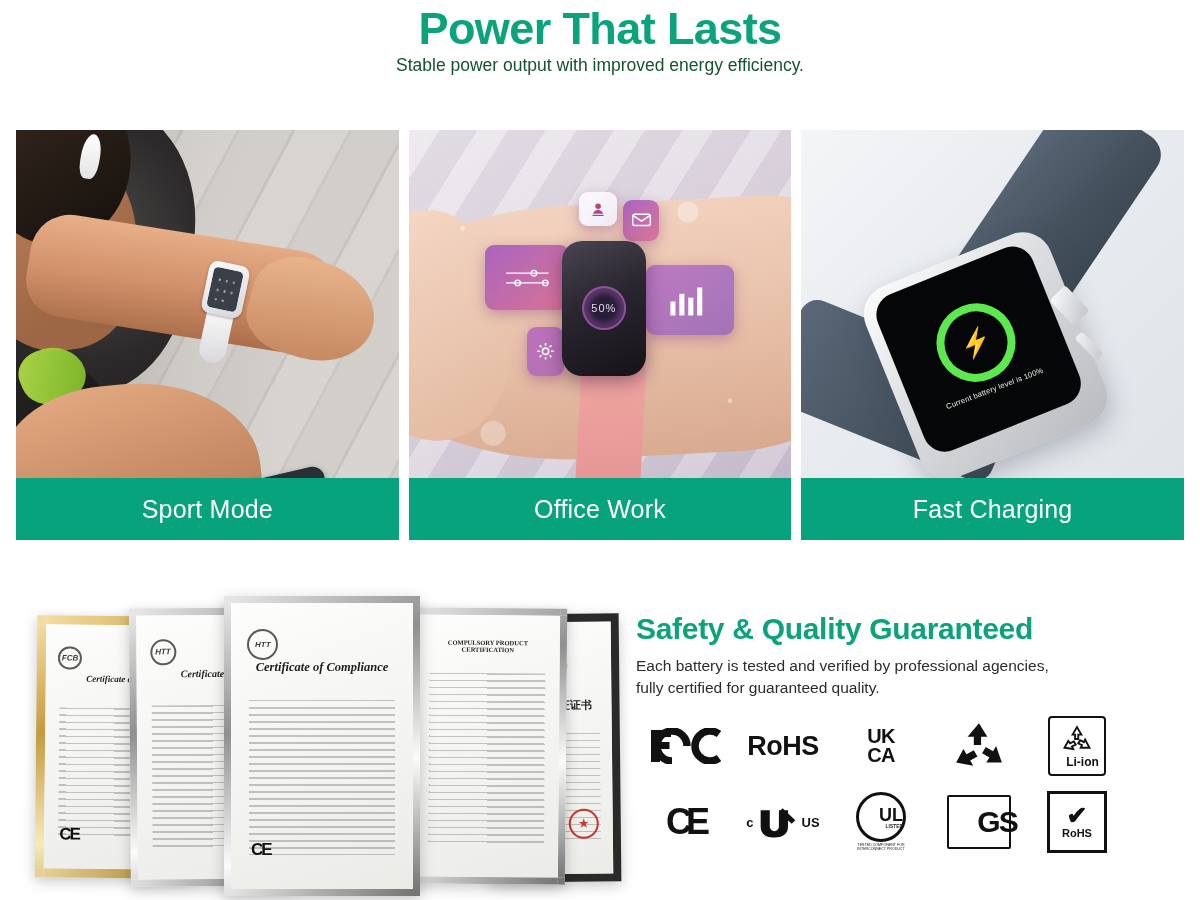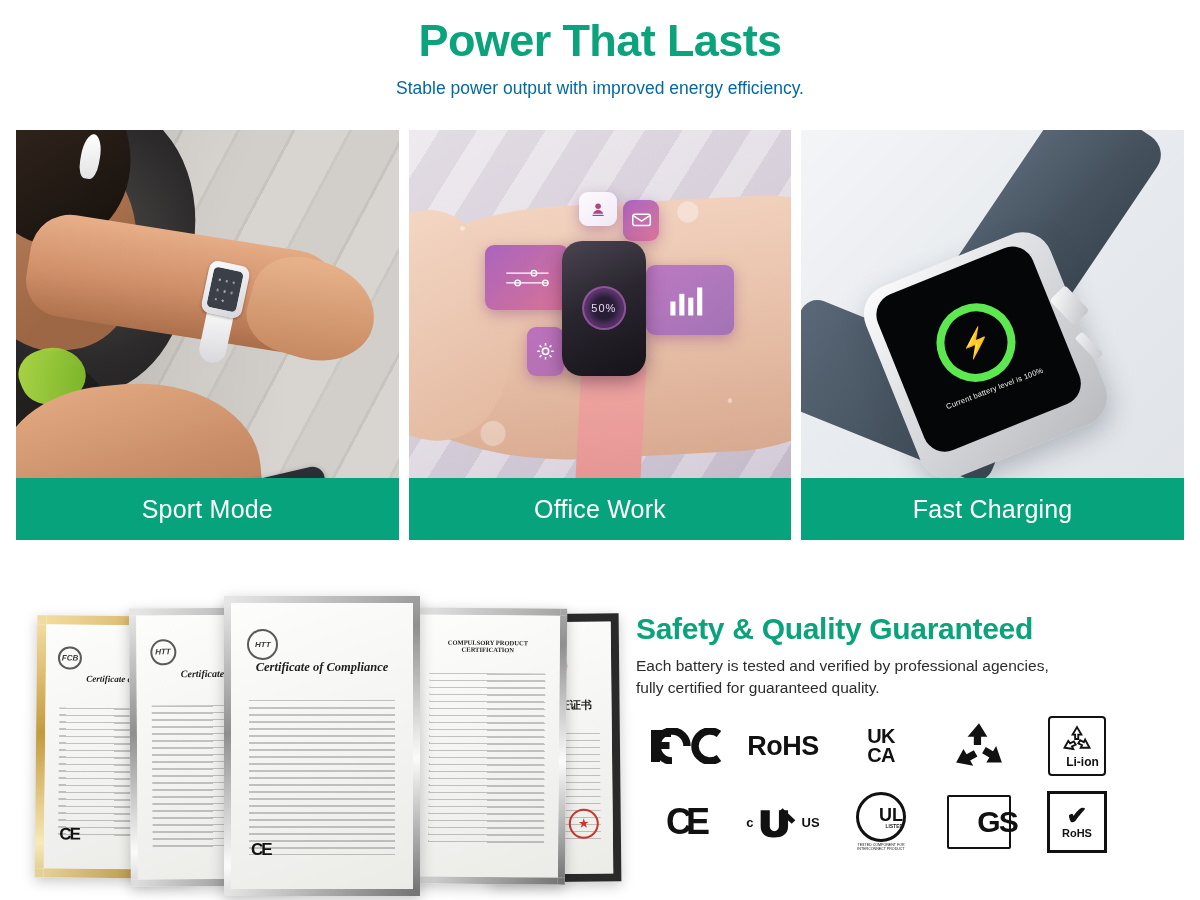--- a/index.html
+++ b/index.html
@@ -6,27 +6,27 @@
   * { box-sizing: border-box; margin: 0; padding: 0; }
   html, body {
     width: 1200px; height: 900px;
     background: #ffffff;
     font-family: "Liberation Sans", sans-serif;
     overflow: hidden;
   }
   .page { position: relative; width: 1200px; height: 900px; background: #fff; }
 
   
-  .header { position: absolute; left: 0; top: 14px; width: 1200px; text-align: center; }
+  .header { position: absolute; left: 0; top: 2px; width: 1200px; text-align: center; }
   .main-title {
     font-size: 45px; font-weight: 700; color: #0aa37c;
     letter-spacing: -0.6px; line-height: 1.18;
   }
   .main-sub {
-    margin-top: 11px; font-size: 17.5px; color: #0369a1; font-weight: 400;
+    margin-top: 0; font-size: 17.5px; color: #14532d; font-weight: 400;
   }
 
   
   .panels {
     position: absolute; left: 16px; top: 130px;
     width: 1168px; height: 410px;
     display: flex; gap: 10px;
   }
   .panel {
     position: relative; flex: 1 1 0; height: 410px;

